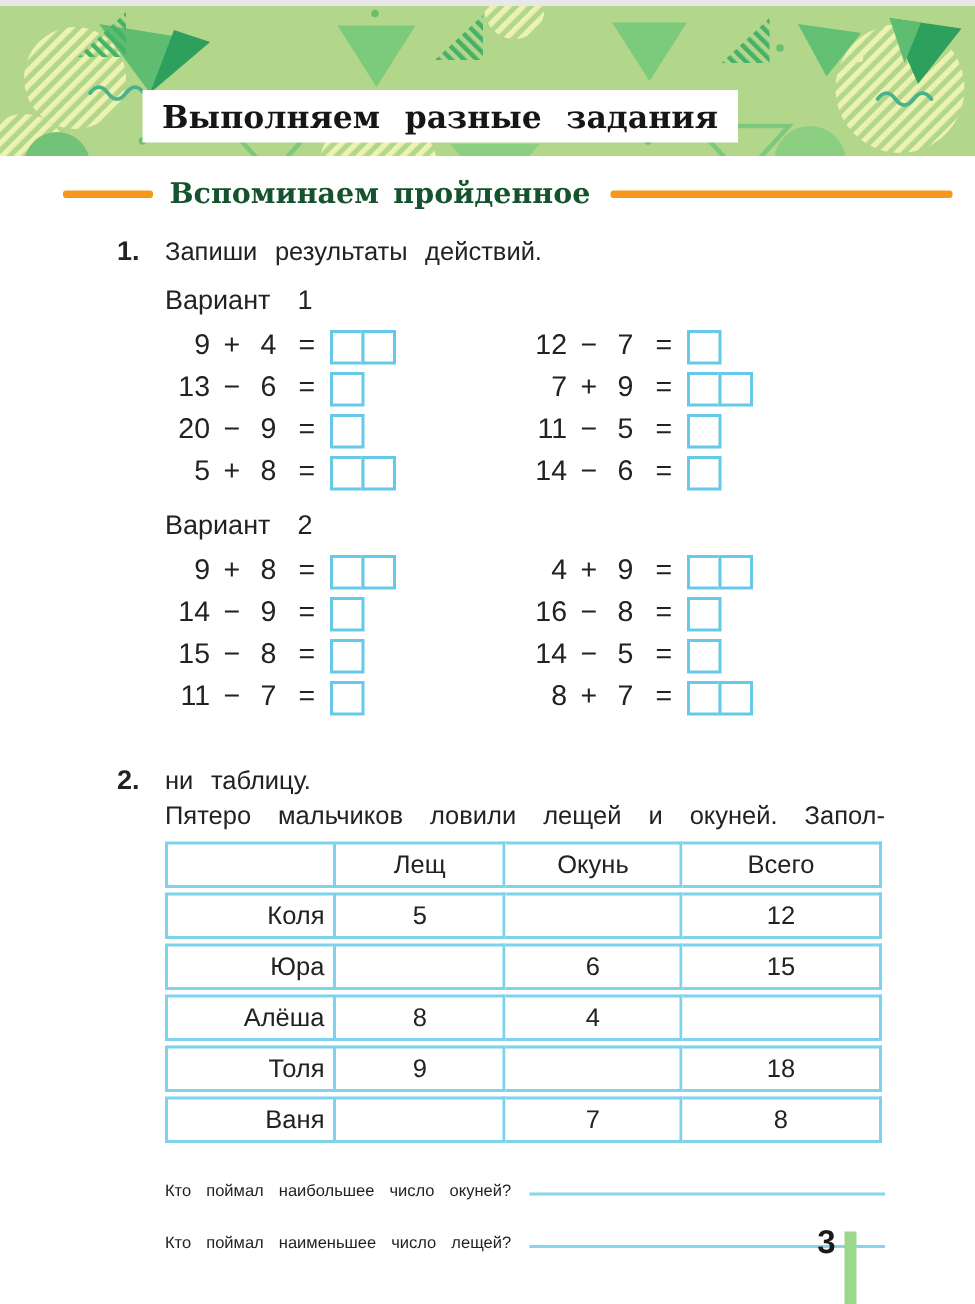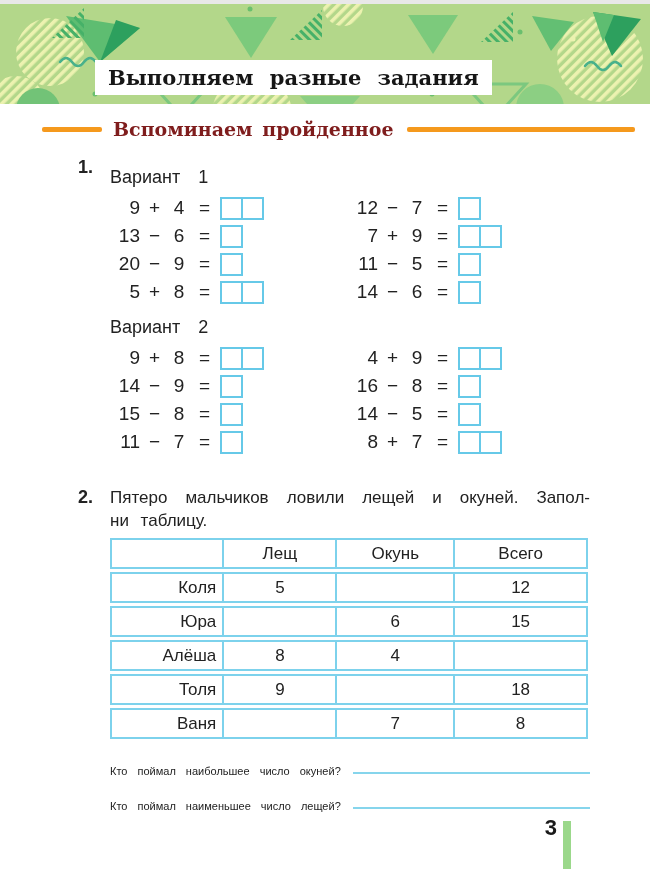--- a/index.html
+++ b/index.html
@@ -21,21 +21,21 @@
     font-size:21px; color:#161616; word-spacing:9px; white-space:nowrap;
   }
 
   
   .section-head { margin-top:14px; padding-left:42px; display:flex; align-items:center; height:22px; }
   .rule { height:5px; background:#f5991d; border-radius:2px; flex:0 0 auto; }
   .rule-left  { width:60px; margin-right:11px; }
   .rule-right { width:228px; margin-left:13px; }
   .section-title {
     font-family:"DejaVu Serif", serif; font-weight:700; font-size:19px;
-    color:#7f1d1d; white-space:nowrap; word-spacing:3px;
+    color:#14532d; white-space:nowrap; word-spacing:3px;
   }
 
   
   .task { padding-left:78px; padding-right:60px; }
   .task-1 { margin-top:16px; }
   .task-2 { margin-top:30px; }
   .task-line { display:flex; }
   .task-num { width:32px; flex:0 0 32px; font-weight:700; font-size:18px; line-height:23px; }
   .task-body { flex:1; font-size:17px; }
   .task-prompt { margin:0; word-spacing:7px; line-height:23px; }
@@ -132,20 +132,21 @@
   <div class="section-head">
     <span class="rule rule-left"></span>
     <span class="section-title">Вспоминаем пройденное</span>
     <span class="rule rule-right"></span>
   </div>
 
   <section class="task task-1">
     <div class="task-line">
       <span class="task-num">1.</span>
       <div class="task-body">
+        <p class="task-prompt">Запиши  результаты  действий.</p>
 
         <p class="variant-label">Вариант 1</p>
         <div class="eq-grid">
           <div class="eq">
             <span class="eq-a">9</span>
             <span class="eq-op">+</span>
             <span class="eq-b">4</span>
             <span class="eq-eq">=</span>
             <span class="eq-boxes">
                 <span class="ans-box"></span>
@@ -298,22 +299,22 @@
           </div>
         </div>
       </div>
     </div>
   </section>
 
   <section class="task task-2">
     <div class="task-line">
       <span class="task-num">2.</span>
       <div class="task-body">
+        <p class="task-prompt">ни  таблицу.</p>
         <p class="task-prompt just">Пятеро мальчиков ловили лещей и окуней. Запол-</p>
-        <p class="task-prompt">ни  таблицу.</p>
 
         <table class="catch">
           <colgroup>
               <col style="width:99px">
               <col style="width:98px">
               <col style="width:102px">
               <col style="width:115px">
             </colgroup>
           <thead>
             <tr>

